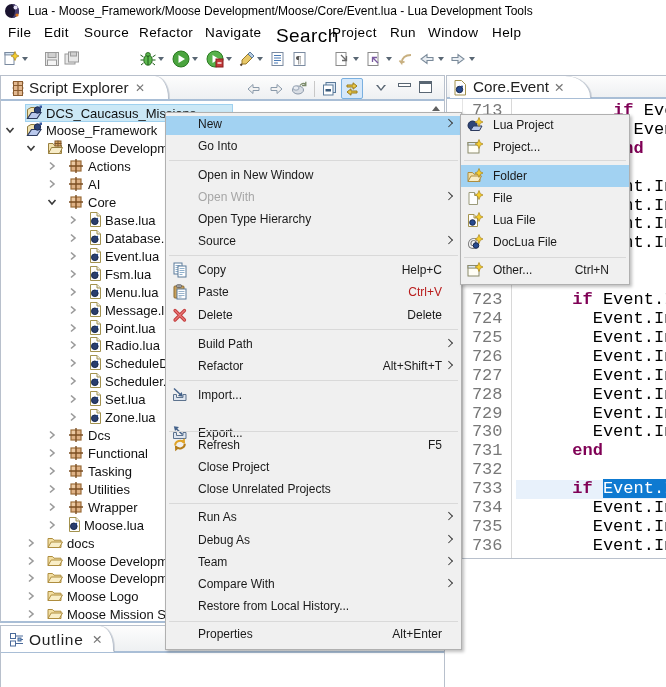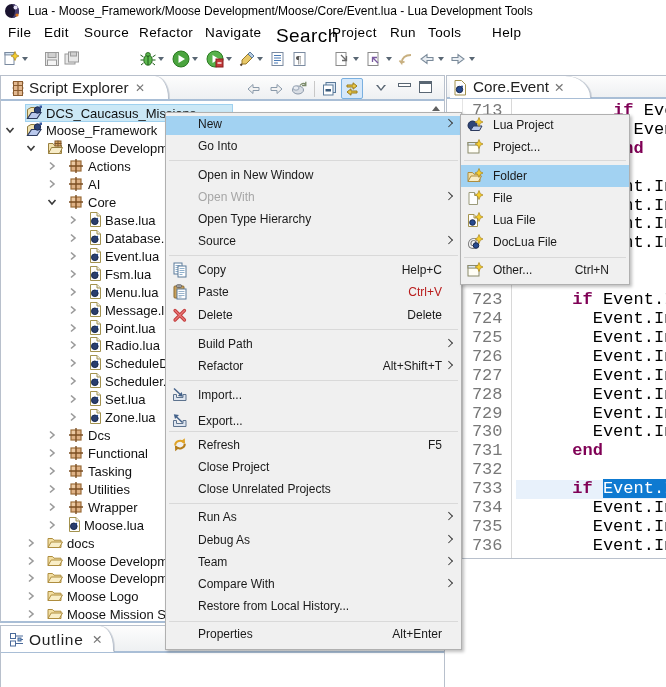--- a/index.html
+++ b/index.html
@@ -21,21 +21,21 @@
   </svg>
 <div class="ab" style="left:28px;top:4px;font-size:12px;color:#000">Lua - Moose_Framework/Moose Development/Moose/Core/Event.lua - Lua Development Tools</div>
 <div class="ab" style="left:8px;top:25px;font-size:13.5px;letter-spacing:0.4px;color:#000">File</div>
 <div class="ab" style="left:44px;top:25px;font-size:13.5px;letter-spacing:0.4px;color:#000">Edit</div>
 <div class="ab" style="left:84px;top:25px;font-size:13.5px;letter-spacing:0.4px;color:#000">Source</div>
 <div class="ab" style="left:139px;top:25px;font-size:13.5px;letter-spacing:0.4px;color:#000">Refactor</div>
 <div class="ab" style="left:205px;top:25px;font-size:13.5px;letter-spacing:0.4px;color:#000">Navigate</div>
 <div class="ab" style="left:276px;top:25px;font-size:19px;letter-spacing:0.4px;color:#000">Search</div>
 <div class="ab" style="left:332px;top:25px;font-size:13.5px;letter-spacing:0.4px;color:#000">Project</div>
 <div class="ab" style="left:390px;top:25px;font-size:13.5px;letter-spacing:0.4px;color:#000">Run</div>
-<div class="ab" style="left:428px;top:25px;font-size:13.5px;letter-spacing:0.4px;color:#000">Tools</div>
+<div class="ab" style="left:428px;top:25px;font-size:13.5px;letter-spacing:0.4px;color:#000">Window</div>
 <div class="ab" style="left:492px;top:25px;font-size:13.5px;letter-spacing:0.4px;color:#000">Help</div>
 <svg width="16" height="16" viewBox="0 0 16 16" style="position:absolute;left:3px;top:51px">
     <rect x="2" y="1.5" width="9" height="12" fill="#fff" stroke="#7a8aa0"></rect>
     <rect x="2" y="1.5" width="9" height="2.4" fill="#d5e4f2" stroke="#7a8aa0"></rect>
     <path d="M12 0.5 L13.3 3.7 L16 5 L13.3 6.3 L12 9.5 L10.7 6.3 L8 5 L10.7 3.7 Z" fill="#f5ce30" stroke="#a8821a" stroke-width="0.7"></path>
   </svg>
 <div class="ab" style="left:22px;top:57px;width:0;height:0;border-left:3.5px solid transparent;border-right:3.5px solid transparent;border-top:4px solid #596673"></div>
 <svg width="16" height="16" viewBox="0 0 16 16" style="position:absolute;left:44px;top:51px">
     <rect x="1.5" y="1.5" width="13" height="13" fill="#e8e8e8" stroke="#9a9a9a"></rect>
     <rect x="4" y="1.5" width="8" height="5" fill="#d0d0d0" stroke="#9a9a9a"></rect>
@@ -627,21 +627,21 @@
 </div>
 <div class="msep" style="top:268.0px"></div>
 <div class="mitem" style="top:271.5px">
 <svg width="16" height="16" viewBox="0 0 16 16" style="position:absolute;left:6px;top:3px">
         <path d="M1.5 13.5 L1.5 7.5 L4.5 7.5 L4.5 10.5 L11 10.5 L11 7.5 L14 7.5 L14 13.5 Z" fill="#dfe6f0" stroke="#5d738e" stroke-width="1"></path>
         <path d="M2 1.5 L9.2 8.2" stroke="#44628a" stroke-width="1.5"></path>
         <path d="M10.8 9.8 L5.8 9 L9.8 5 Z" fill="#44628a"></path>
       </svg>
 <div class="mlabel" style="color:#1a1a1a">Import...</div>
 </div>
-<div class="mitem" style="top:298px">
+<div class="mitem" style="top:310px">
 <svg width="16" height="16" viewBox="0 0 16 16" style="position:absolute;left:6px;top:3px">
         <path d="M1.5 13.5 L1.5 7.5 L4.5 7.5 L4.5 10.5 L11 10.5 L11 7.5 L14 7.5 L14 13.5 Z" fill="#dfe6f0" stroke="#5d738e" stroke-width="1"></path>
         <path d="M10.5 9.5 L3.8 3.2" stroke="#44628a" stroke-width="1.5"></path>
         <path d="M1.8 1.2 L7 2 L3 6 Z" fill="#44628a"></path>
       </svg>
 <div class="mlabel" style="color:#1a1a1a">Export...</div>
 </div>
 <div class="msep" style="top:319.0px"></div>
 <div class="mitem" style="top:321.5px">
 <svg width="16" height="16" viewBox="0 0 16 16" style="position:absolute;left:6px;top:3px">

